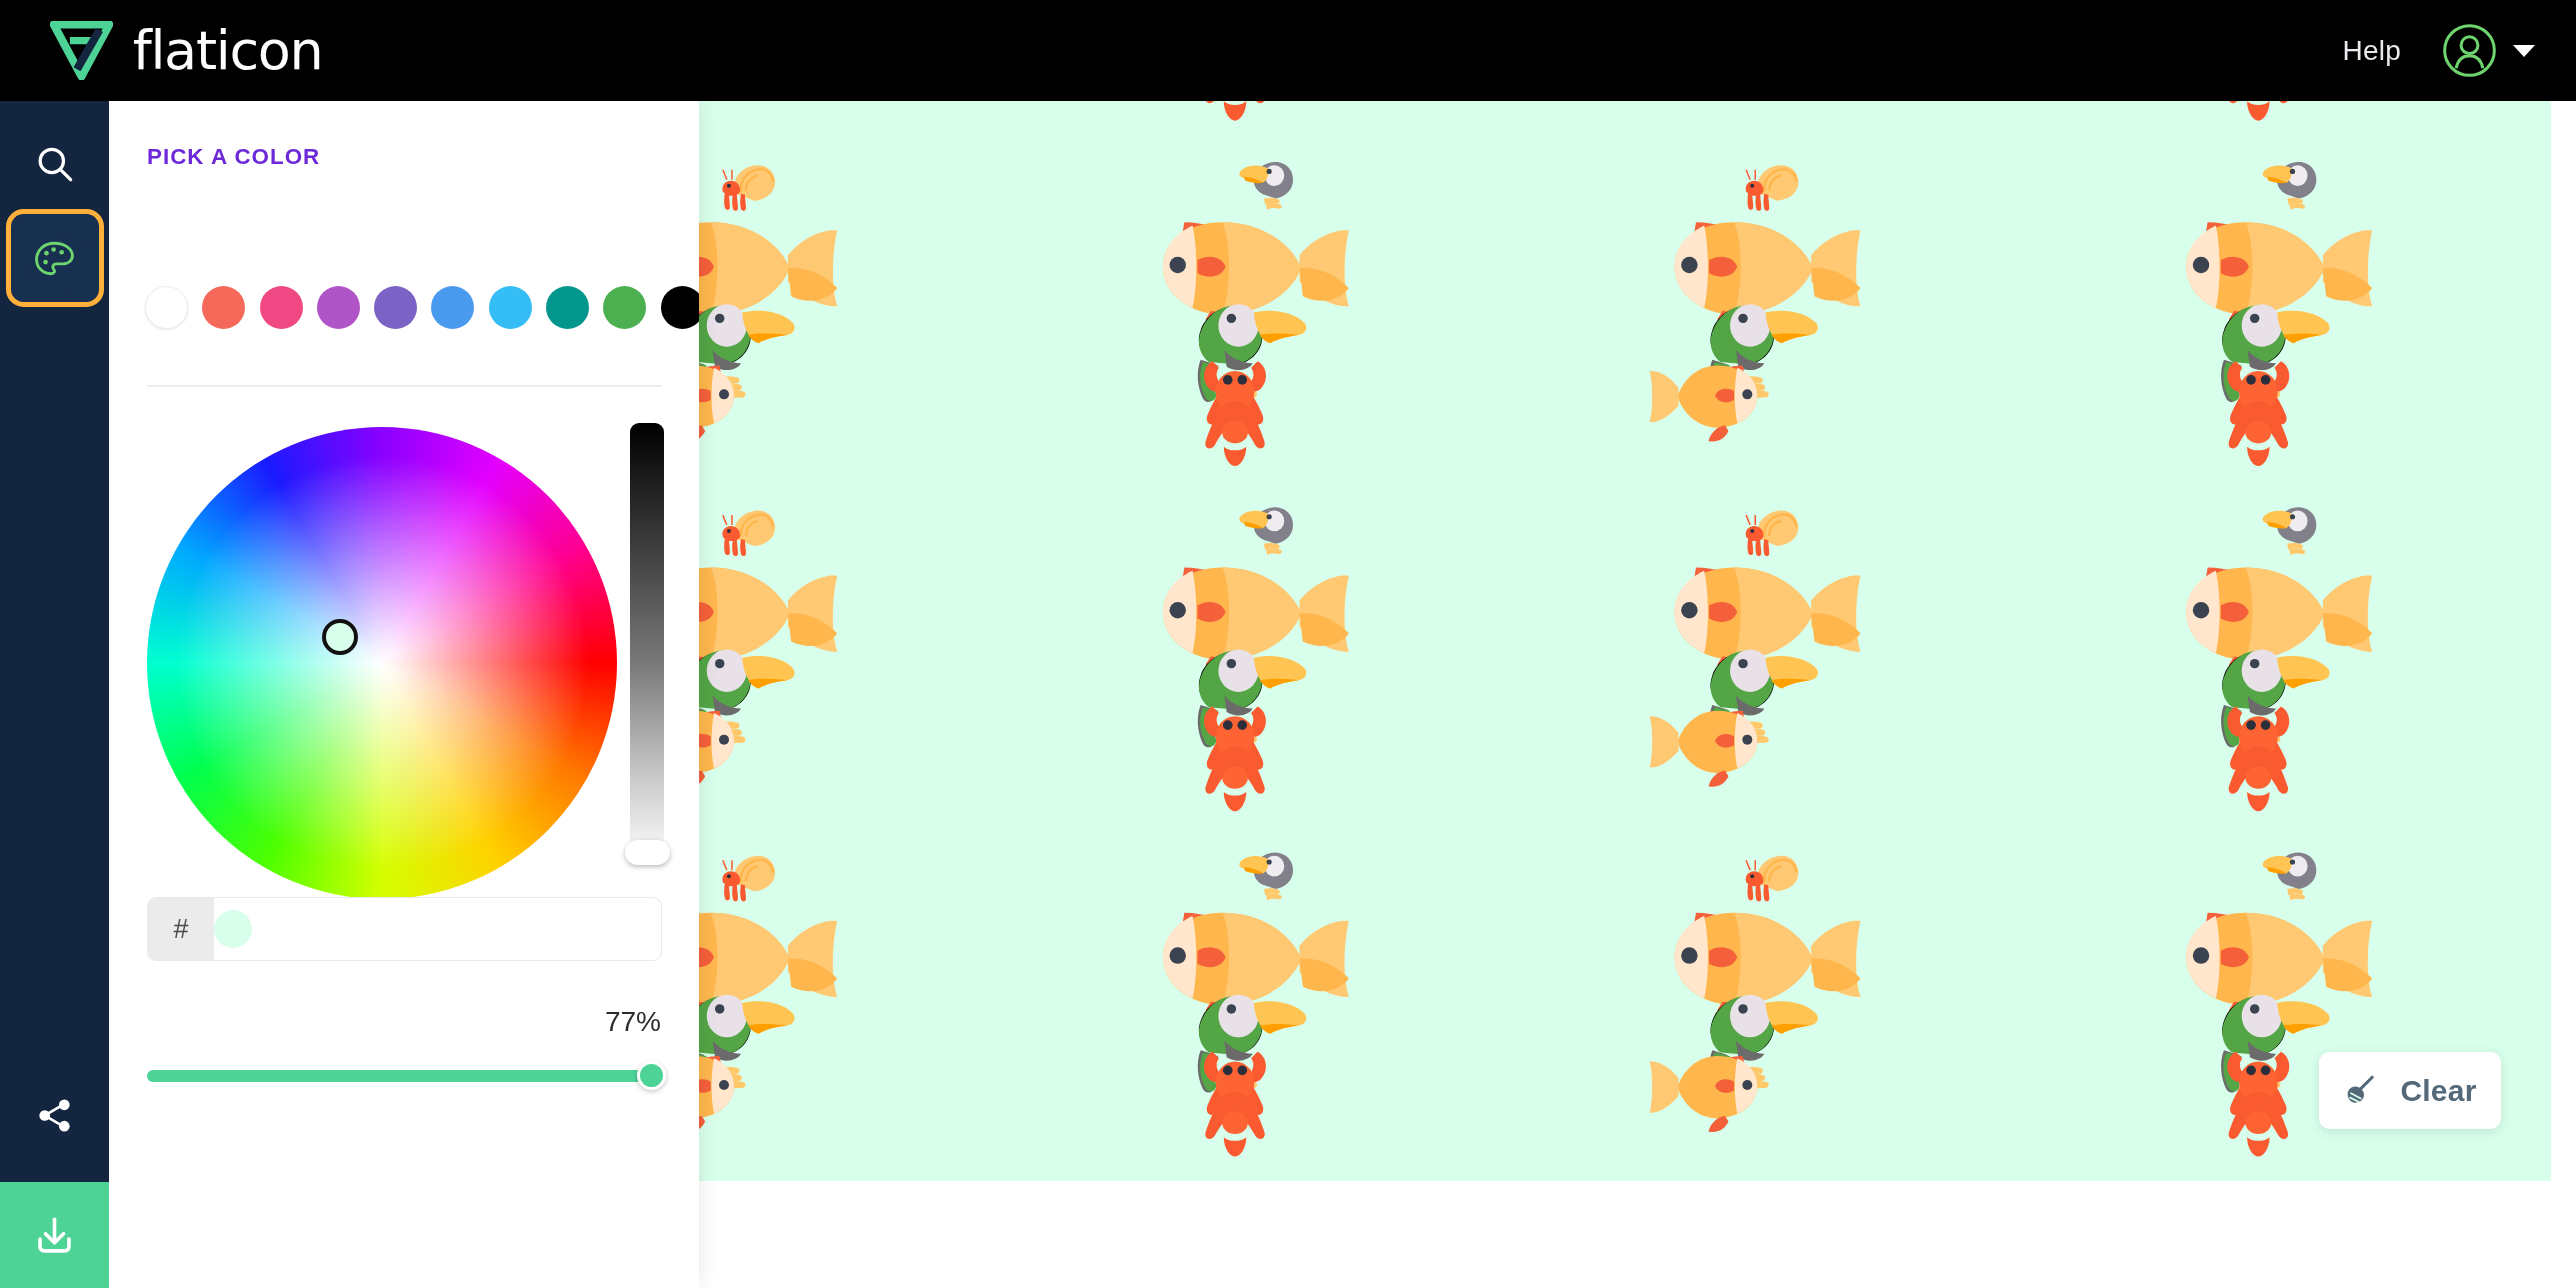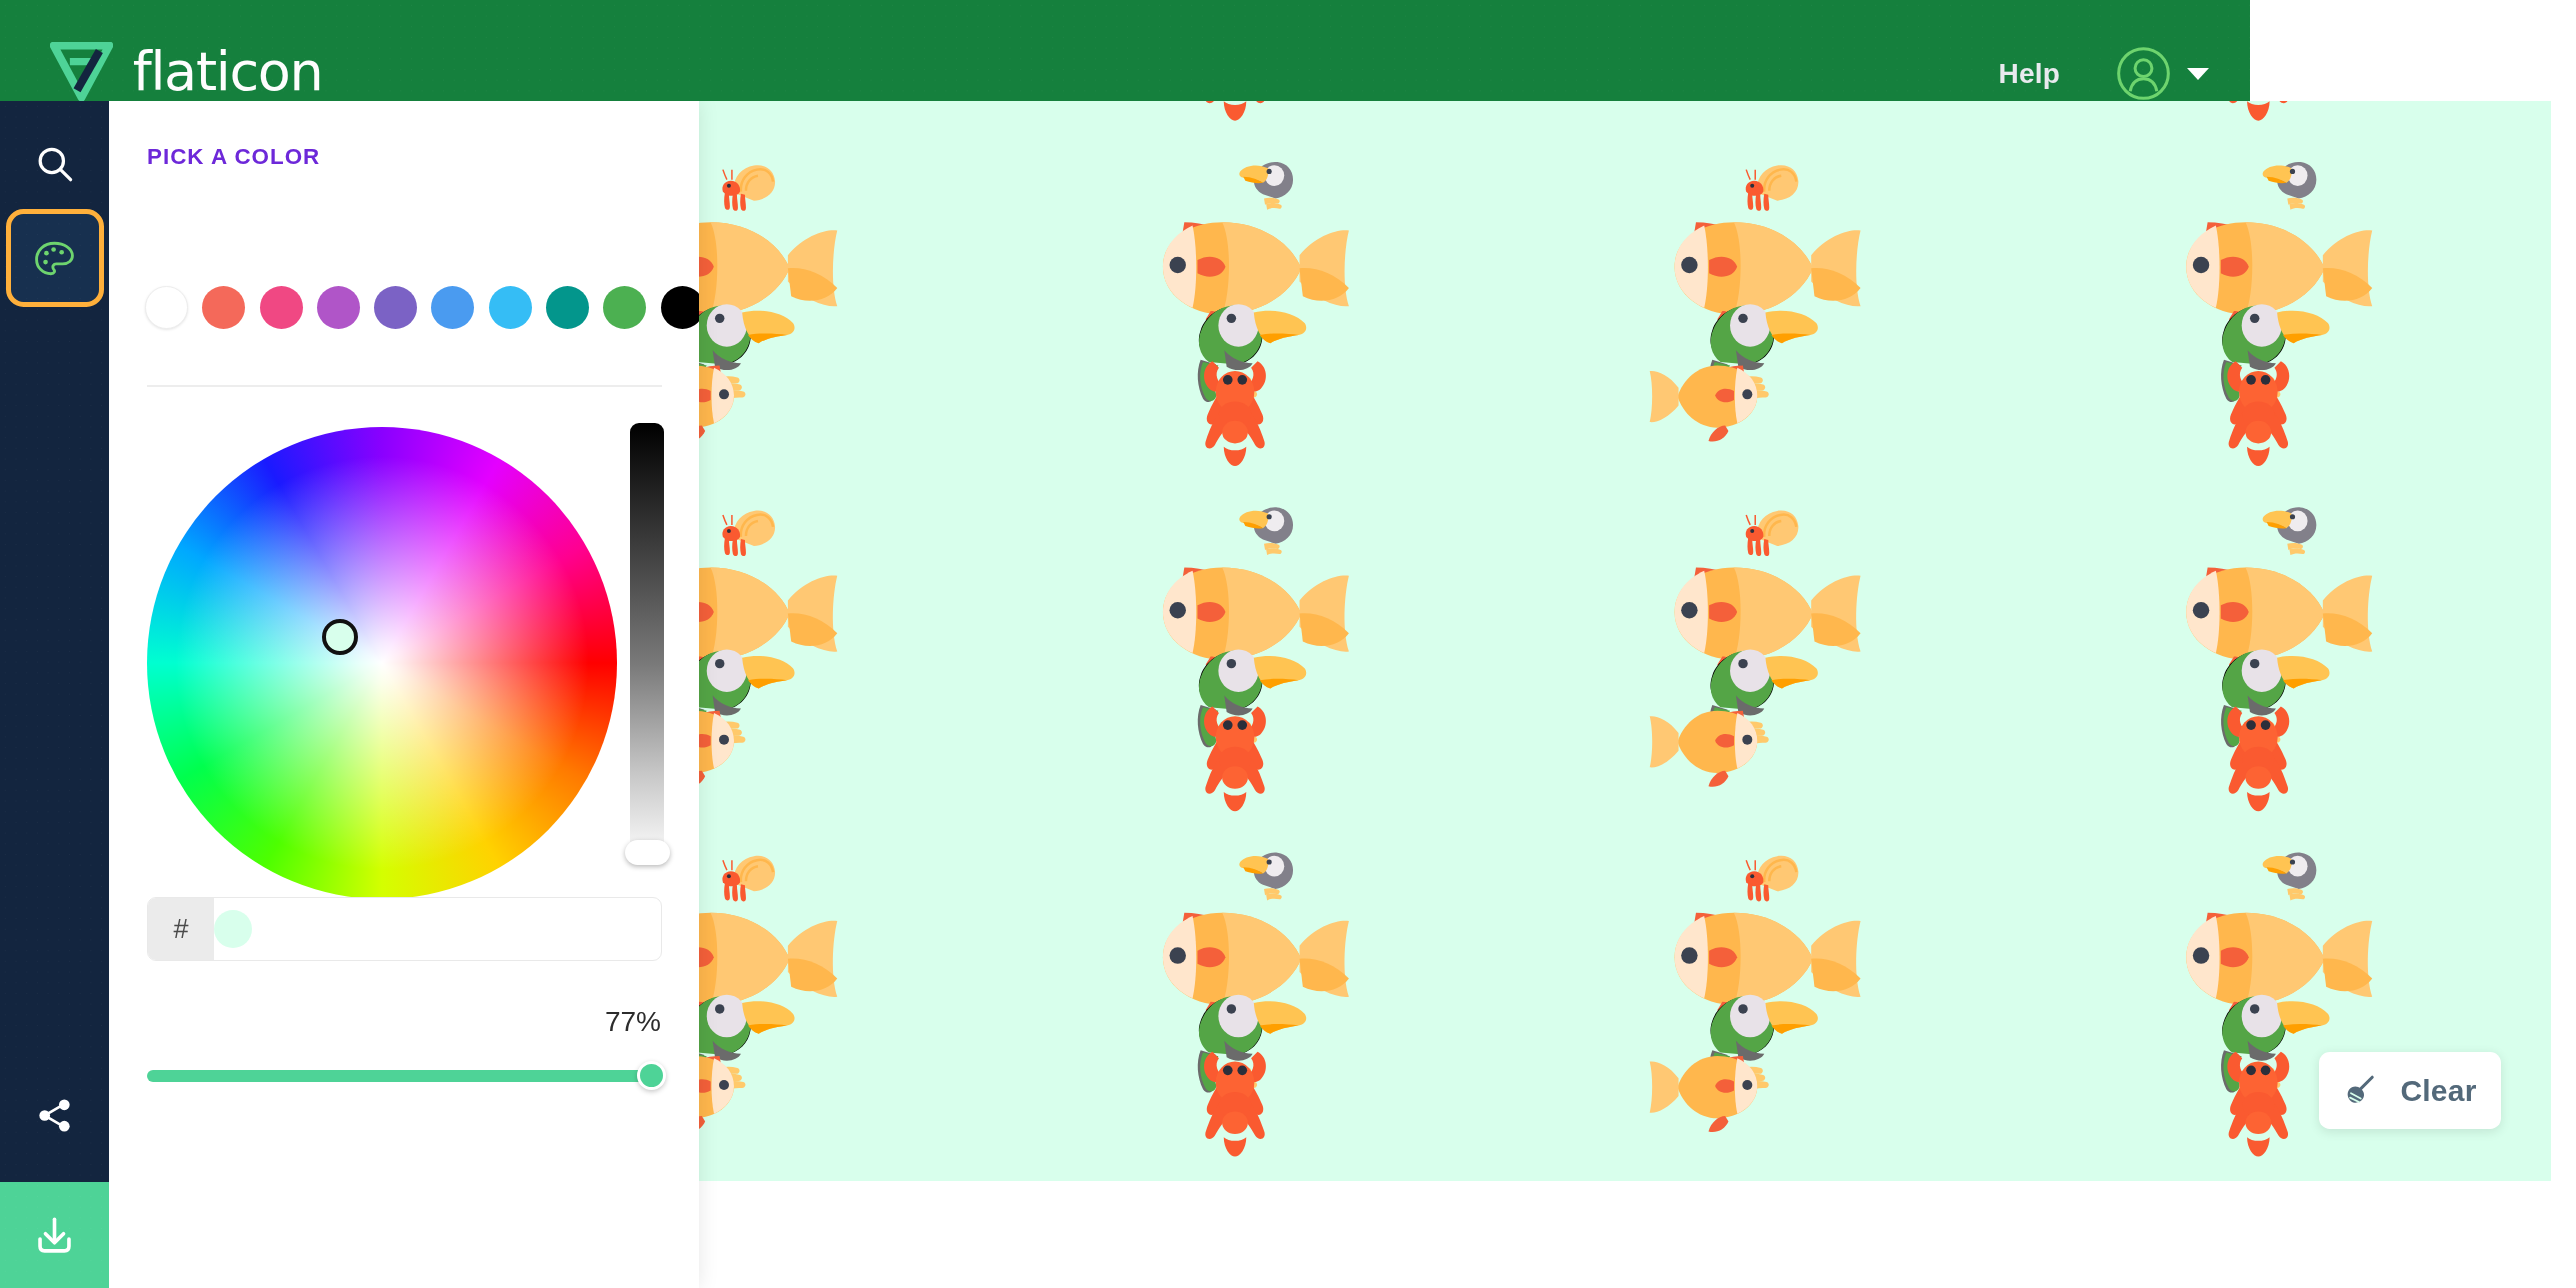--- a/index.html
+++ b/index.html
@@ -6,42 +6,42 @@
   html, body {
     width: 2576px; height: 1288px;
     overflow: hidden;
     font-family: "Liberation Sans", sans-serif;
     background: #ffffff;
   }
 
   
   #header {
     position: absolute; top: 0; left: 0;
-    width: 2250px; height: 101px;
-    background: #15803d;
-    display: flex; align-items: flex-end;
+    width: 2576px; height: 101px;
+    background: #000000;
+    display: flex; align-items: center;
     z-index: 40;
   }
   #header::after{
     content:""; position:absolute; inset:0;
     background-image: radial-gradient(rgba(255,255,255,.045) 0.9px, transparent 0.9px);
     background-size: 10.7px 10.7px;
     pointer-events:none;
   }
   .brand { display:flex; align-items:center; gap:19.7px; margin-left: 50px; position:relative; z-index:2;}
   .brand-mark { width: 63px; height: 59px; display:block; }
   .brand-name {
     color:#fdfdfd; font-size: 54px; letter-spacing: -1.3px;
     font-weight: 400; line-height: 1;
     font-family: "DejaVu Sans", sans-serif;
   }
   .header-right {
     margin-left:auto; margin-right: 41px;
-    display:flex; align-items:center; gap: 56px;
-    position:relative; z-index:2;font-weight:bold;
+    display:flex; align-items:center; gap: 41px;
+    position:relative; z-index:2;
   }
   #help-link {
     color:#e8eaee; font-size: 28px; text-decoration:none;
     letter-spacing:0.2px;
   }
   .avatar-group{ display:flex; align-items:center; gap:16px; cursor:pointer;}
   .avatar-circle{ width:55px; height:55px; display:block; }
   .caret-down{
     width:0;height:0;border-left:11.6px solid transparent;border-right:11.6px solid transparent;
     border-top:12.5px solid #ffffff;

